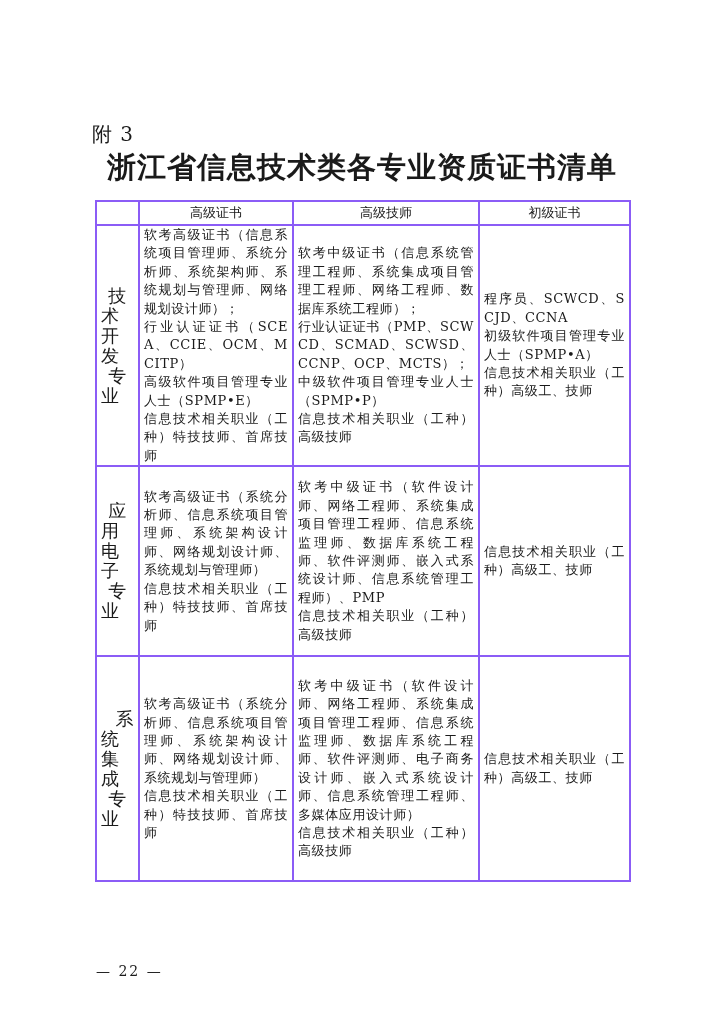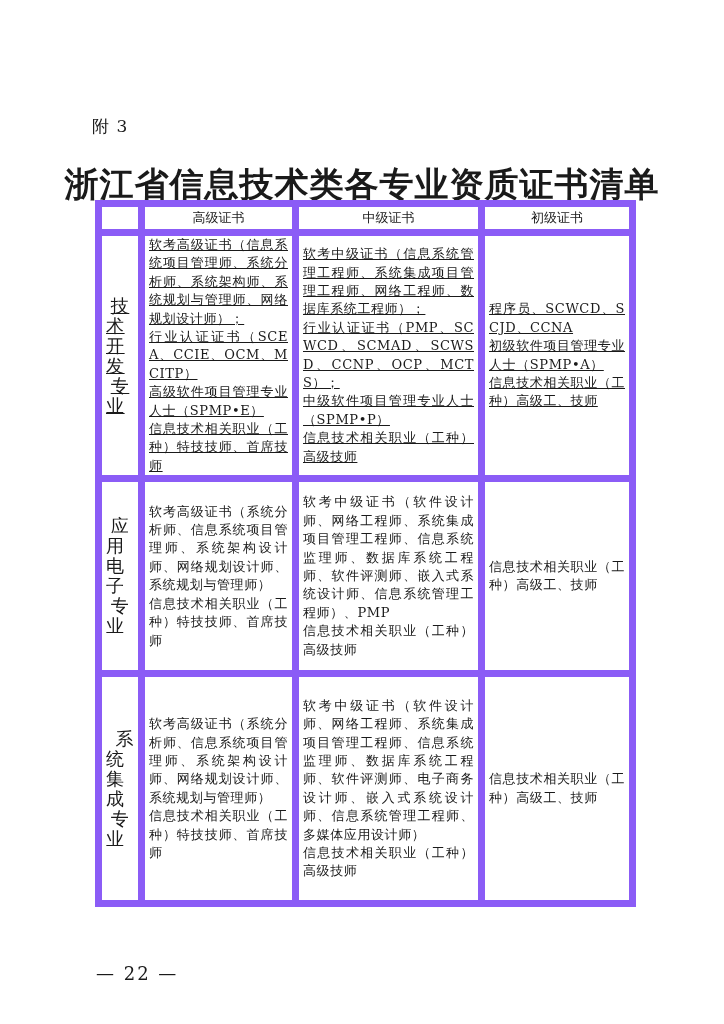--- a/index.html
+++ b/index.html
@@ -11,62 +11,61 @@
       width: 724px;
       height: 1024px;
       position: relative;
       overflow: hidden;
       font-family: "DejaVu Serif", "Liberation Serif", serif;
       color: #1a1a1a;
     }
     .attach-label {
       position: absolute;
       left: 92px;
-      top: 115px;
-      font-size: 17px;
+      top: 121px;
+      font-size: 20px;
       letter-spacing: 1px;
     }
     .doc-title {
       position: absolute;
       left: 0;
       width: 724px;
       top: 148px;
       text-align: center;
-      font-size: 34px;
+      font-size: 29px;
       font-weight: bold;
       letter-spacing: 1px;
       font-family: "DejaVu Serif", "Liberation Serif", serif;
-      margin-top: 14px;
     }
     table.cert-table {
       position: absolute;
       left: 95px;
       top: 200px;
       width: 534px;
       border-collapse: collapse;
       border: 2px solid #222;
       table-layout: fixed;
       font-size: 13px;
       line-height: 18.4px;
     }
     table.cert-table th,
     table.cert-table td {
-      border: 7px solid #8b5cf6;
+      border: 2px solid #8b5cf6;
       padding: 0 4px;
       vertical-align: middle;
     }
     table.cert-table th {
       font-weight: normal;
       font-family: "DejaVu Sans", "Liberation Sans", sans-serif;
       font-size: 13px;
       height: 22px;
       text-align: center;
       border-bottom: 1px solid #999;
     }
-    table.cert-table tr.row-tech td { height: 232px; text-decoration: underline; }
+    table.cert-table tr.row-tech td { height: 232px; }
     table.cert-table tr.row-app td { height: 188px; }
     table.cert-table tr.row-sys td { height: 223px; }
     td.major {
       text-align: center;
       font-size: 18px;
       line-height: 20px;
       letter-spacing: 2px;
       border-right: 1.5px solid #333 !important;
     }
     th.major-head {
@@ -76,21 +75,21 @@
       display: block;
       text-align: justify;
       text-align-last: left;
       word-break: break-all;
       letter-spacing: 0.6px;
     }
     .page-number {
       position: absolute;
       left: 96px;
       top: 963px;
-      font-size: 18px;
+      font-size: 14px;
       letter-spacing: 2px;
     }
     col.c0 { width: 43px; }
     col.c1 { width: 154px; }
     col.c2 { width: 186px; }
     col.c3 { width: 151px; }
   </style>
 </head>
 <body>
 
@@ -102,21 +101,21 @@
   <colgroup>
     <col class="c0">
       <col class="c1">
       <col class="c2">
       <col class="c3">
   </colgroup>
   <thead>
     <tr>
       <th class="major-head"></th>
       <th>高级证书</th>
-      <th>中级证书</th>
+      <th>高级技师</th>
       <th>初级证书</th>
     </tr>
   </thead>
   <tbody>
 
     <tr class="row-tech">
       <td class="major">
         <span class="cell-line" style="text-align:center">技术</span>
         <span class="cell-line" style="">开发</span>
         <span class="cell-line" style="text-align:center">专业</span>

